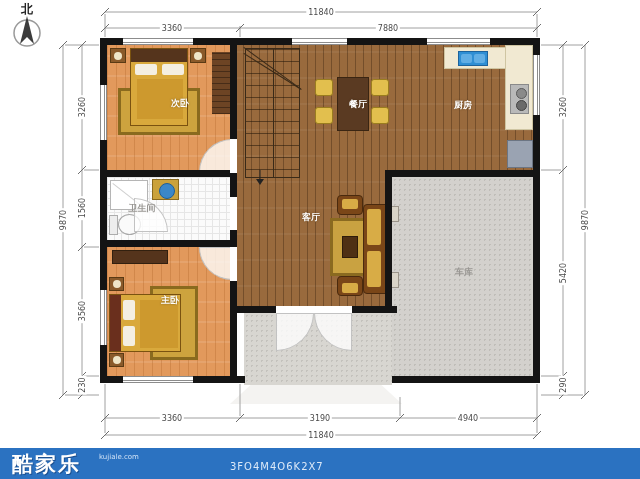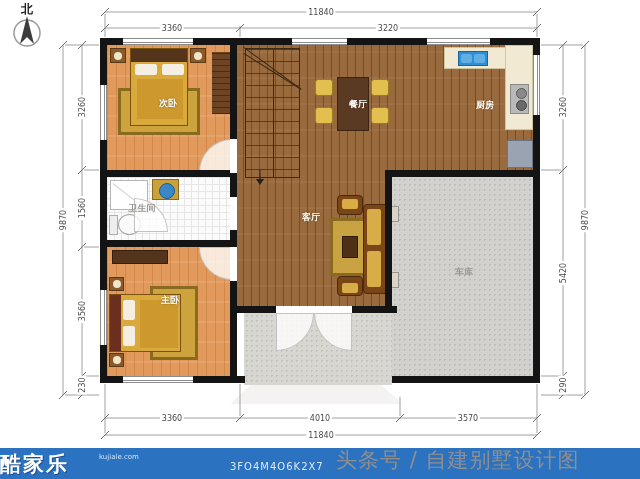--- a/index.html
+++ b/index.html
@@ -24,21 +24,21 @@
   
   .furn{z-index:2;}
   .lbl{z-index:5;font-size:9px;font-weight:bold;color:#ffffff;text-shadow:0 0 2px rgba(60,40,10,.55);transform:translate(-50%,-50%);white-space:nowrap;}
   .lbl-gray{color:#9a9894;text-shadow:none;}
   
   .dimsvg{z-index:6;pointer-events:none;}
   .dlab{z-index:6;font-size:8px;color:#4a4a4a;background:#ffffff;padding:0 2px;transform:translate(-50%,-50%);white-space:nowrap;}
   .dlab.v{transform:translate(-50%,-50%) rotate(-90deg);}
   
   .footer{left:0;top:448px;width:640px;height:31px;background:#2b72c1;z-index:7;}
-  .logo{left:0;top:450px;font-size:21px;font-weight:bold;color:#ffffff;letter-spacing:2px;text-shadow:1px 1px 0 #1c4f8f;z-index:8;}
+  .logo{left:12px;top:450px;font-size:21px;font-weight:bold;color:#ffffff;letter-spacing:2px;text-shadow:1px 1px 0 #1c4f8f;z-index:8;}
   .site{left:99px;top:453px;font-size:7px;color:#cfe2f7;z-index:8;}
   .plancode{left:230px;top:461px;font-size:10px;color:#dce9f8;letter-spacing:1px;z-index:8;}
   .wmark{left:336px;top:446px;font-size:21px;color:#8f8f8f;letter-spacing:1px;z-index:9;white-space:nowrap;}
   .area{left:494px;top:456px;font-size:18px;font-weight:bold;color:#c7dcf5;z-index:10;white-space:nowrap;}
   .compassN{left:10px;top:1px;width:34px;text-align:center;font-size:12px;font-weight:bold;color:#222;z-index:6;}
   .steps{clip-path:polygon(12% 0,88% 0,100% 100%,0 100%);background:#f4f3f1;filter:drop-shadow(0 0 1px #9e9e9e);z-index:1;}
   .stair-treads{background-image:repeating-linear-gradient(to bottom,rgba(35,22,8,.55) 0 1px,transparent 1px 12px);z-index:2;}
 </style>
 </head>
 <body>
@@ -167,26 +167,26 @@
   <div class="abs gap" style="left:276px;top:306px;width:76px;height:7px"></div>
 
   <div class="abs win win-h" style="left:123px;top:38px;width:70px;height:7px"></div>
   <div class="abs win win-h" style="left:292px;top:38px;width:55px;height:7px"></div>
   <div class="abs win win-h" style="left:427px;top:38px;width:63px;height:7px"></div>
   <div class="abs win win-v" style="left:100px;top:85px;width:7px;height:55px"></div>
   <div class="abs win win-v" style="left:100px;top:290px;width:7px;height:55px"></div>
   <div class="abs win win-h" style="left:123px;top:376px;width:70px;height:7px"></div>
   <div class="abs win win-v" style="left:533px;top:55px;width:7px;height:60px"></div>
 
-  <span class="abs lbl" style="left:168px;top:103px">次卧</span>
+  <span class="abs lbl" style="left:180px;top:103px">次卧</span>
   <span class="abs lbl lbl-gray" style="left:142px;top:208px">卫生间</span>
   <span class="abs lbl" style="left:170px;top:300px">主卧</span>
   <span class="abs lbl" style="left:358px;top:104px">餐厅</span>
   <span class="abs lbl" style="left:311px;top:217px">客厅</span>
-  <span class="abs lbl" style="left:485px;top:105px">厨房</span>
+  <span class="abs lbl" style="left:463px;top:105px">厨房</span>
   <span class="abs lbl lbl-gray" style="left:464px;top:272px">车库</span>
 
   <svg class="abs dimsvg" style="left:0;top:0" width="640" height="479">
     <g stroke="#a0a0a0" stroke-width="1">
       <line x1="105" y1="12" x2="537" y2="12"></line>
       <line x1="105" y1="28" x2="537" y2="28"></line>
       <line x1="105" y1="418" x2="537" y2="418"></line>
       <line x1="105" y1="435" x2="537" y2="435"></line>
       <line x1="63" y1="45" x2="63" y2="395"></line>
       <line x1="82" y1="45" x2="82" y2="395"></line>
@@ -233,34 +233,33 @@
         <line x1="559" y1="174" x2="567" y2="166"></line>
         <line x1="559" y1="380" x2="567" y2="372"></line>
         <line x1="559" y1="399" x2="567" y2="391"></line>
       <line x1="581" y1="49" x2="589" y2="41"></line>
         <line x1="581" y1="399" x2="589" y2="391"></line>
     </g>
   </svg>
 
   <span class="abs dlab" style="left:321px;top:12px">11840</span>
   <span class="abs dlab" style="left:172px;top:28px">3360</span>
-  <span class="abs dlab" style="left:388px;top:28px">3220</span>
+  <span class="abs dlab" style="left:388px;top:28px">7880</span>
   <span class="abs dlab" style="left:172px;top:418px">3360</span>
-  <span class="abs dlab" style="left:320px;top:418px">4010</span>
-  <span class="abs dlab" style="left:468px;top:418px">3570</span>
+  <span class="abs dlab" style="left:320px;top:418px">3190</span>
+  <span class="abs dlab" style="left:468px;top:418px">4940</span>
   <span class="abs dlab" style="left:321px;top:435px">11840</span>
   <span class="abs dlab v" style="left:63px;top:220px">9870</span>
   <span class="abs dlab v" style="left:82px;top:107px">3260</span>
   <span class="abs dlab v" style="left:82px;top:208px">1560</span>
   <span class="abs dlab v" style="left:82px;top:311px">3560</span>
   <span class="abs dlab v" style="left:82px;top:385px">230</span>
   <span class="abs dlab v" style="left:563px;top:107px">3260</span>
   <span class="abs dlab v" style="left:563px;top:273px">5420</span>
   <span class="abs dlab v" style="left:563px;top:385px">290</span>
   <span class="abs dlab v" style="left:585px;top:220px">9870</span>
 
   <div class="abs footer"></div>
   <span class="abs logo">酷家乐</span>
   <span class="abs site">kujiale.com</span>
   <span class="abs plancode">3FO4M4O6K2X7</span>
-  <span class="abs wmark">头条号 / 自建别墅设计图</span>
 
 </div>
 
 </body></html>

